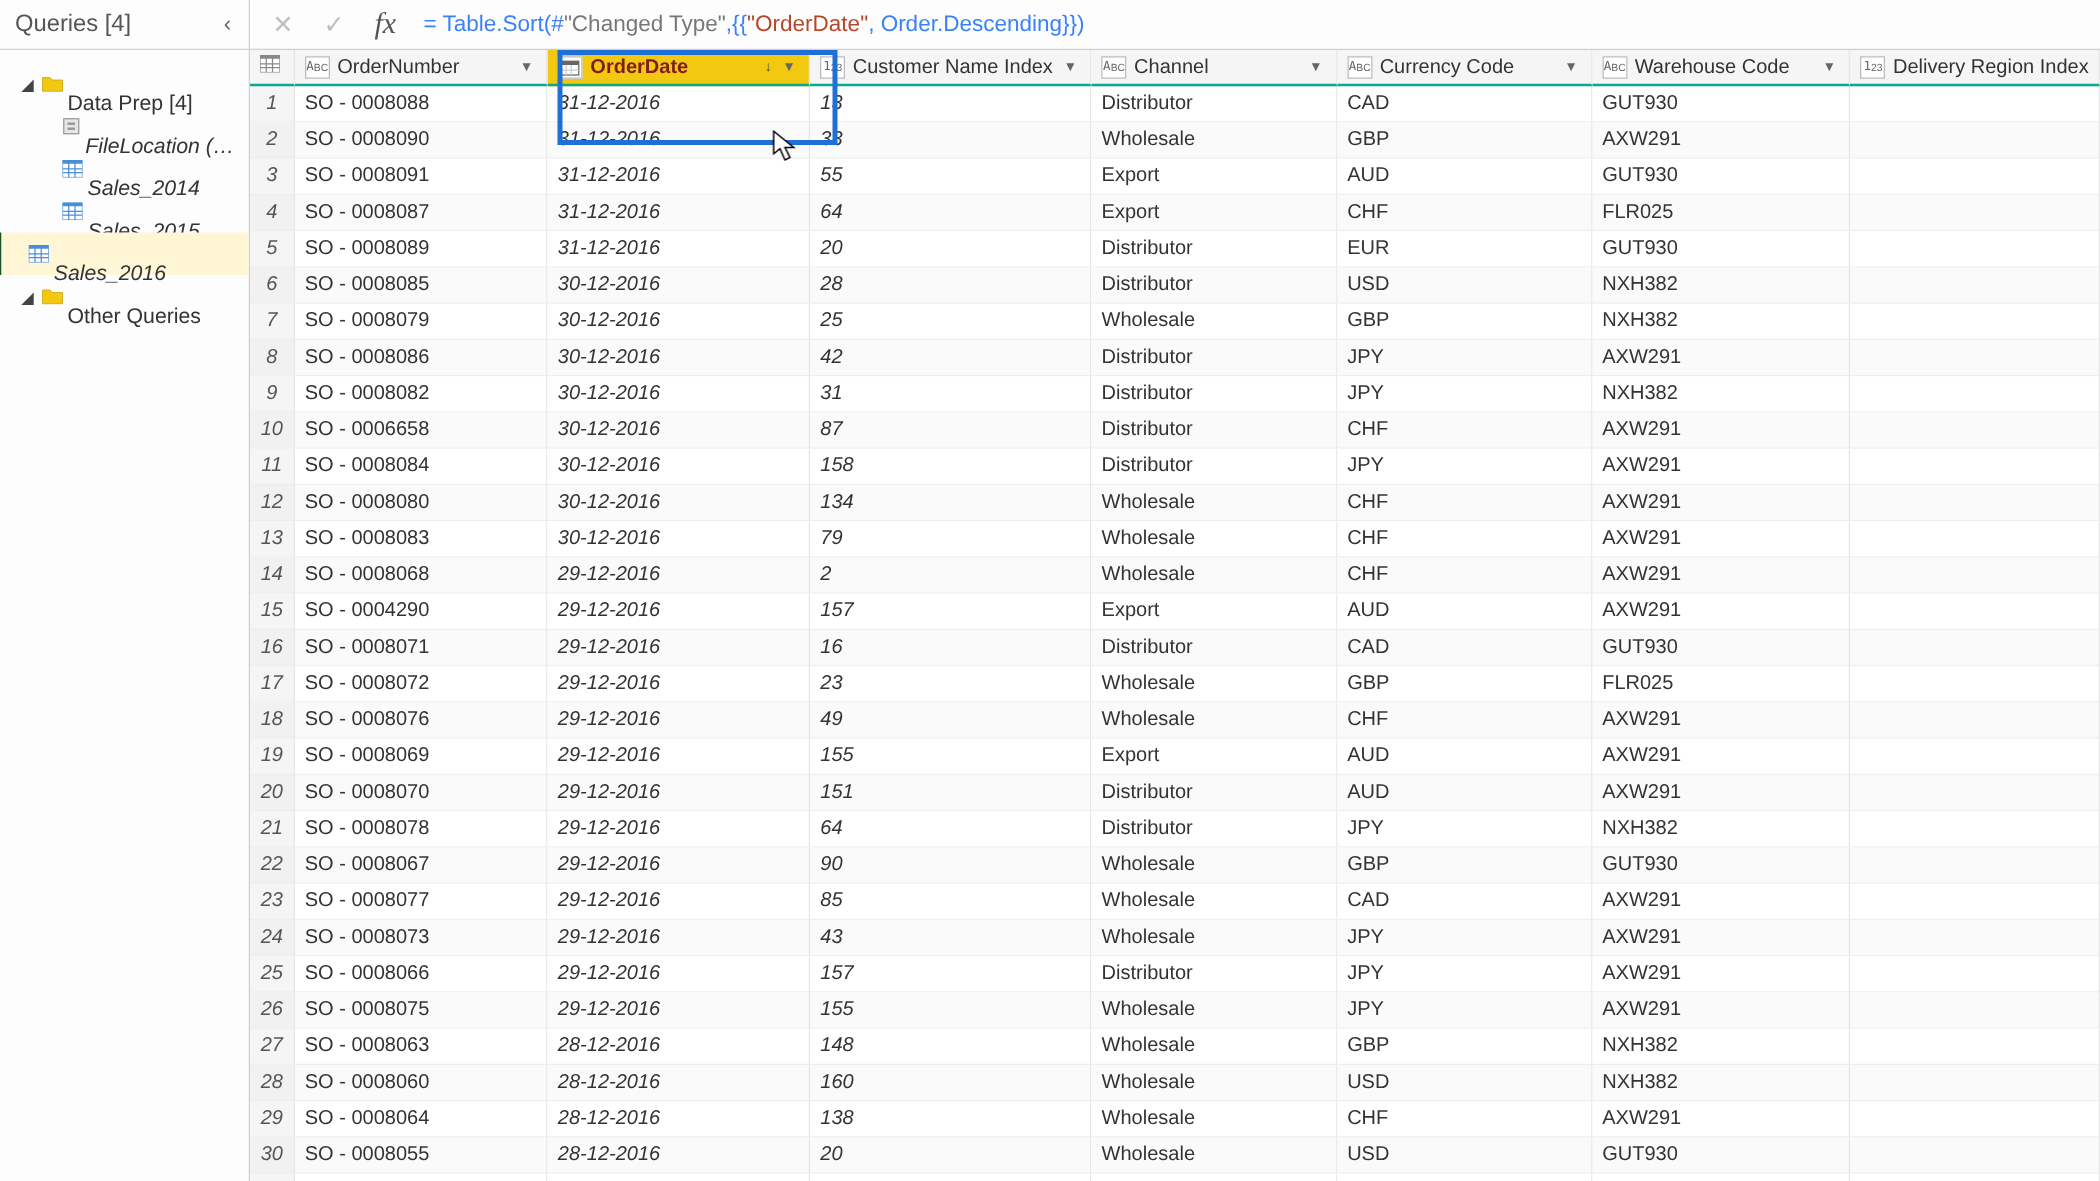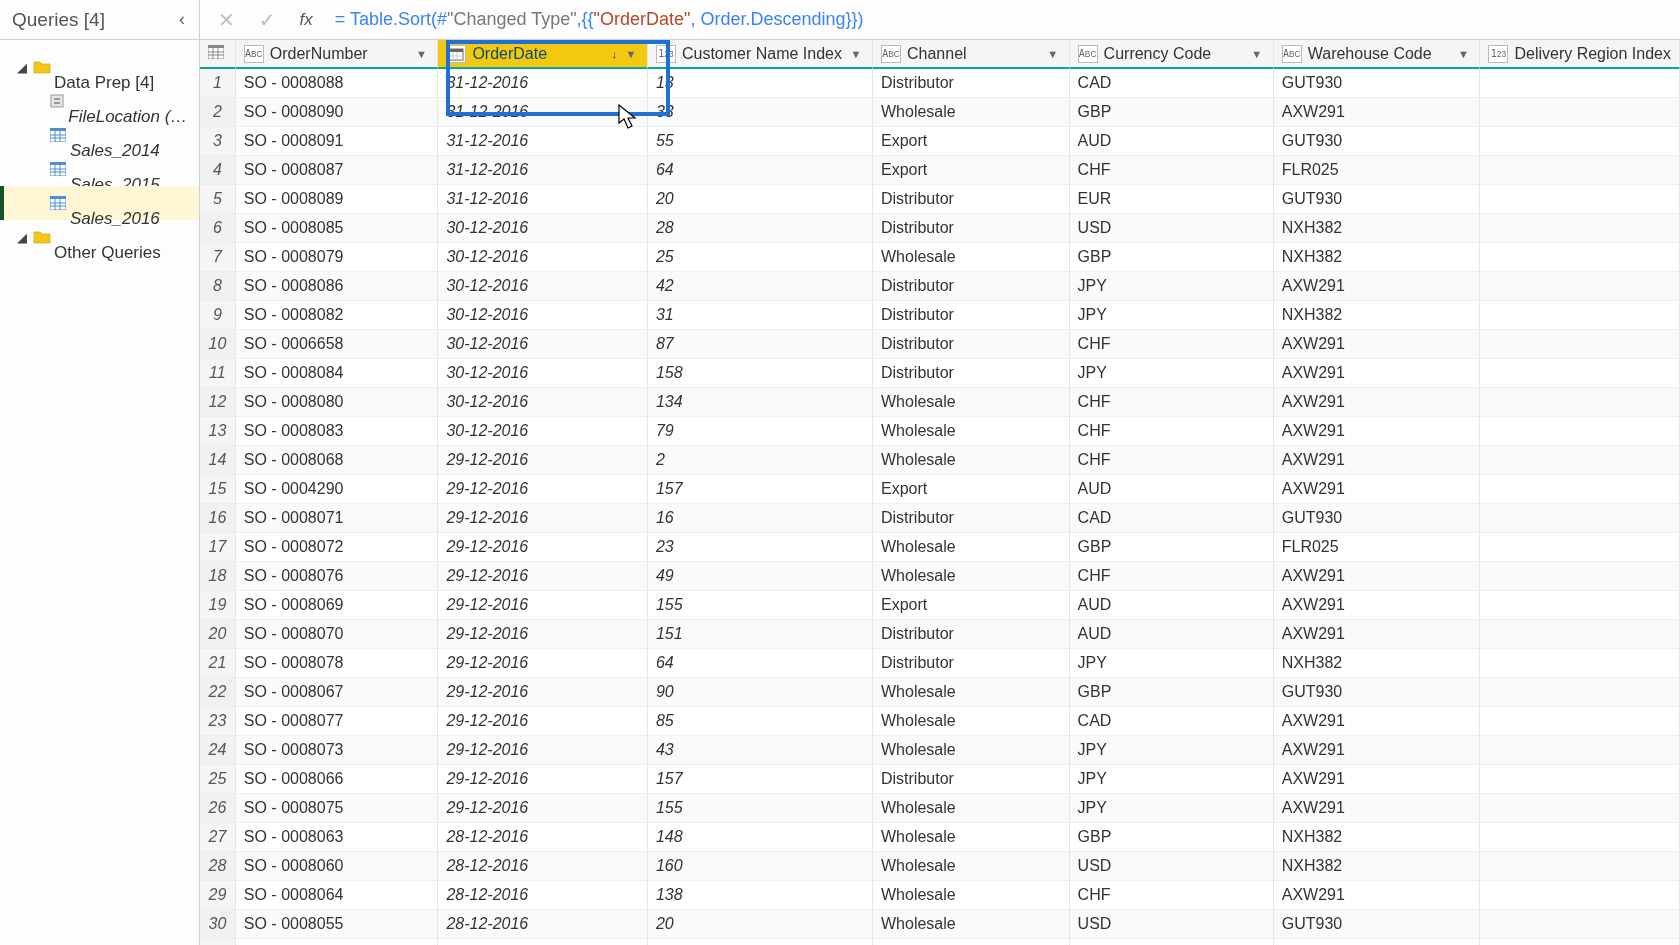--- a/index.html
+++ b/index.html
@@ -5,36 +5,36 @@
 * { margin: 0; padding: 0; box-sizing: border-box; font-family: "Segoe UI", Tahoma, sans-serif; }
 body { background: #fff; overflow: hidden; width: 1680px; height: 945px; display: flex; flex-direction: column; }
 
 
 .formula-row { height: 40px; display: flex; align-items: center; border-bottom: 1px solid #d0d0d0; background: #fdfdfd; }
 .queries-header { width: 200px; height: 56px; display: flex; align-items: center; justify-content: space-between; padding: 0 10px 0 12px; border-right: 1px solid #d0d0d0; }
 .queries-header .title { font-size: 19px; color: #555; }
 .collapse-chevron { font-size: 18px; color: #666; cursor: pointer; padding: 0 4px; }
 .formula-icons { display: flex; align-items: center; gap: 24px; padding: 0 18px; }
 .formula-icon { font-size: 20px; color: #bfbfbf; }
-.formula-icon.fx { font-style: italic; font-family: Liberation Sans, sans-serif; font-size: 17px; color: #555; }
+.formula-icon.fx { font-style: italic; font-family: Liberation Serif, serif; font-size: 24px; color: #555; }
 .formula-text { font-family: Consolas, "Courier New", monospace; font-size: 18px; color: #222; padding-left: 4px; }
 .formula-text .eq { color: #3b82f6; }
 .formula-text .str-gray { color: #777; }
 .formula-text .str-red { color: #b7472a; }
 
 
 .main { flex: 1; display: flex; overflow: hidden; }
 
 
 .sidebar { width: 200px; border-right: 1px solid #d0d0d0; background: #fdfdfd; padding-top: 10px; overflow-y: auto; }
 .tree-item { display: flex; align-items: center; height: 34px; font-size: 17px; color: #333; cursor: pointer; }
 .tree-item.folder { padding-left: 14px; font-weight: 400; }
 .tree-item.query { padding-left: 46px; position: relative; }
 .tree-item.query.param { }
-.tree-item.selected { background: #fff6d6; border-left: 4px solid #14532d; padding-left: 42px; }
+.tree-item.selected { background: #fff6d6; border-left: 1px solid #14532d; padding-left: 18px; }
 .tree-item .toggle { width: 16px; font-size: 13px; color: #444; display: inline-flex; justify-content: center; }
 .tree-item .icon { width: 24px; display: inline-flex; justify-content: center; align-items: center; }
 .tree-item .icon svg { display: block; }
 .tree-item .label { white-space: nowrap; overflow: hidden; text-overflow: ellipsis; font-style: italic; color: #333; margin-top: 32px; }
 .tree-item.folder .label { font-style: normal; }
 .tree-item.plain .label { font-style: normal; }
 
 
 .grid-wrap { flex: 1; overflow: auto; position: relative; }
 .grid { border-collapse: separate; border-spacing: 0; width: 100%; min-width: 1480px; }
@@ -47,21 +47,21 @@
 
 .col-head-inner { display: flex; align-items: center; gap: 6px; position: relative; }
 .type-box { width: 20px; height: 18px; border: 1px solid #bbb; background: #fff; display: inline-flex; align-items: center; justify-content: center; font-size: 10px; color: #666; font-family: Consolas, monospace; }
 .type-box.date { font-size: 9px; }
 .type-box.num { }
 .col-name { flex: 1; }
 .filter-arrow { width: 16px; height: 16px; color: #666; display: inline-flex; align-items: center; justify-content: center; font-size: 11px; }
 .sort-arrow { font-size: 11px; color: #444; margin-left: 2px; }
 
 .col-orderdate { background: #f2c811 !important; }
-.col-orderdate .col-name { font-weight: 400; color: #0c4a6e; }
+.col-orderdate .col-name { font-weight: 700; color: #7f1d1d; }
 th.col-orderdate { }
 
 
 .highlight-box { position: absolute; border: 4px solid #1e6fd6; pointer-events: none; z-index: 5; }
 
 .col-date-cell { text-align: right; font-style: italic; color: #444; padding-right: 10px; }
 .col-num-cell { text-align: right; font-style: italic; color: #444; padding-right: 10px; }
 .cursor-fake { position: absolute; pointer-events: none; z-index: 6; }
 
 .col-w-rownum { width: 36px; }

